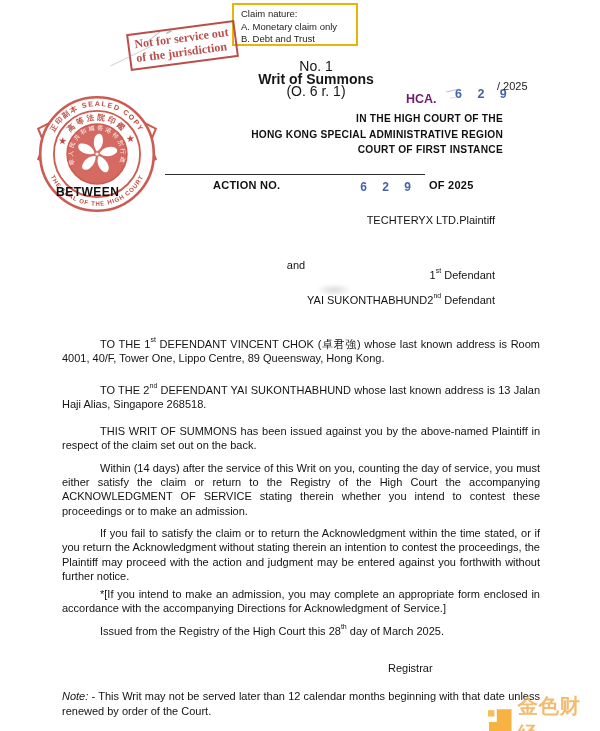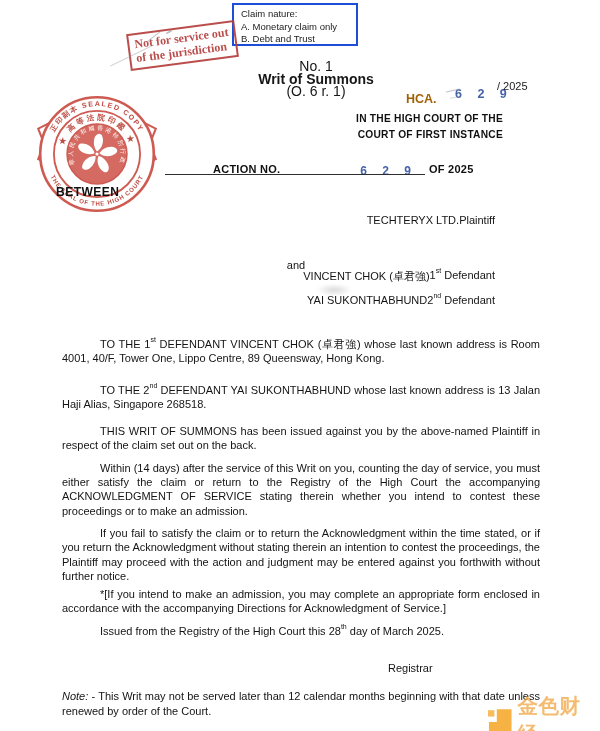--- a/index.html
+++ b/index.html
@@ -1,36 +1,36 @@
 <!DOCTYPE html>
 <html><head>
 <meta charset="utf-8">
 <style>
   html,body{margin:0;padding:0;background:#fff;}
   .page{position:relative;width:600px;height:731px;background:#ffffff;overflow:hidden;
         font-family:"Liberation Sans",sans-serif;color:#161616;}
 
   
   .claim-box{position:absolute;left:232px;top:3px;width:126px;height:43px;
-    border:2px solid #1d4ed8;padding:3px 0 0 7px;box-sizing:border-box;
+    border:2px solid #eab308;padding:3px 0 0 7px;box-sizing:border-box;
     font-size:9.5px;line-height:12.5px;color:#1c1c1c;}
 
   
   .red-stamp{position:absolute;left:128px;top:27px;transform:rotate(-7.5deg);
     border:2px solid #b5413f;color:#b5413f;padding:2px 5px 3px 5px;
     font-family:"Liberation Serif",serif;font-weight:bold;font-size:12px;line-height:14px;
     opacity:.93;white-space:nowrap;}
 
   
   .form-block{position:absolute;left:252px;top:60px;width:128px;text-align:center;
     font-size:14px;line-height:12.5px;}
   .form-block .bold{font-weight:bold;}
 
   
-  .hca{position:absolute;left:406px;top:92px;font-size:12.5px;font-weight:bold;color:#a16207;}
+  .hca{position:absolute;left:406px;top:92px;font-size:12.5px;font-weight:bold;color:#701a75;}
   .hca-num{position:absolute;left:455px;top:87px;color:#4763a8;font-weight:bold;
     font-size:12.5px;letter-spacing:6px;white-space:nowrap;}
   .hca-suffix{position:absolute;left:497px;top:80px;font-size:11px;color:#222;}
 
   
   .heading{position:absolute;left:113px;top:111px;width:390px;text-align:right;
     font-weight:bold;font-size:10.2px;line-height:15.5px;letter-spacing:.25px;color:#101010;}
   .action-line{display:flex;justify-content:flex-start;padding-left:100px;font-size:11px;align-items:baseline;}
   .action-num{color:#4763a8;letter-spacing:6px;font-size:12px;margin-left:80px;position:relative;top:2px;white-space:nowrap;}
   .action-suffix{margin-left:12px;margin-top:20px;}
@@ -102,20 +102,21 @@
     <div class="bold">Writ of Summons</div>
     <div>(O. 6 r. 1)</div>
   </div>
 
   <div class="hca">HCA.</div>
   <div class="hca-num">6 2 9</div>
   <div class="hca-suffix">/ 2025</div>
 
   <div class="heading">
     <div>IN THE HIGH COURT OF THE</div>
+    <div>HONG KONG SPECIAL ADMINISTRATIVE REGION</div>
     <div>COURT OF FIRST INSTANCE</div>
     <div class="action-line">
       <span>ACTION NO.</span>
       <span class="action-num">6 2 9</span>
       <span class="action-suffix">OF 2025</span>
     </div>
   </div>
 
   <div class="hrule"></div>
 
@@ -165,21 +166,20 @@
   <div class="between">BETWEEN</div>
 
   <div class="party-row row-plaintiff">
     <span>TECHTERYX LTD.</span>
     <span>Plaintiff</span>
   </div>
   <div class="party-row row-and">
     <span>and</span>
   </div>
   <div class="party-row row-def1">
-    <span>VINCENT CHOK (卓君強)</span>
     <span><span>1</span><sup>st</sup>&nbsp;<span>Defendant</span></span>
   </div>
   <div class="party-row row-def2">
     <span>YAI SUKONTHABHUND</span>
     <span><span>2</span><sup>nd</sup>&nbsp;<span>Defendant</span></span>
   </div>
 
   <div class="body-text">
     <p class="m17"><span>TO THE 1</span><sup>st</sup><span> DEFENDANT VINCENT CHOK (卓君強) whose last known address is Room 4001, 40/F, Tower One, Lippo Centre, 89 Queensway, Hong Kong.</span></p>
     <p class="m13"><span>TO THE 2</span><sup>nd</sup><span> DEFENDANT YAI SUKONTHABHUND whose last known address is 13 Jalan Haji Alias, Singapore 268518.</span></p>

